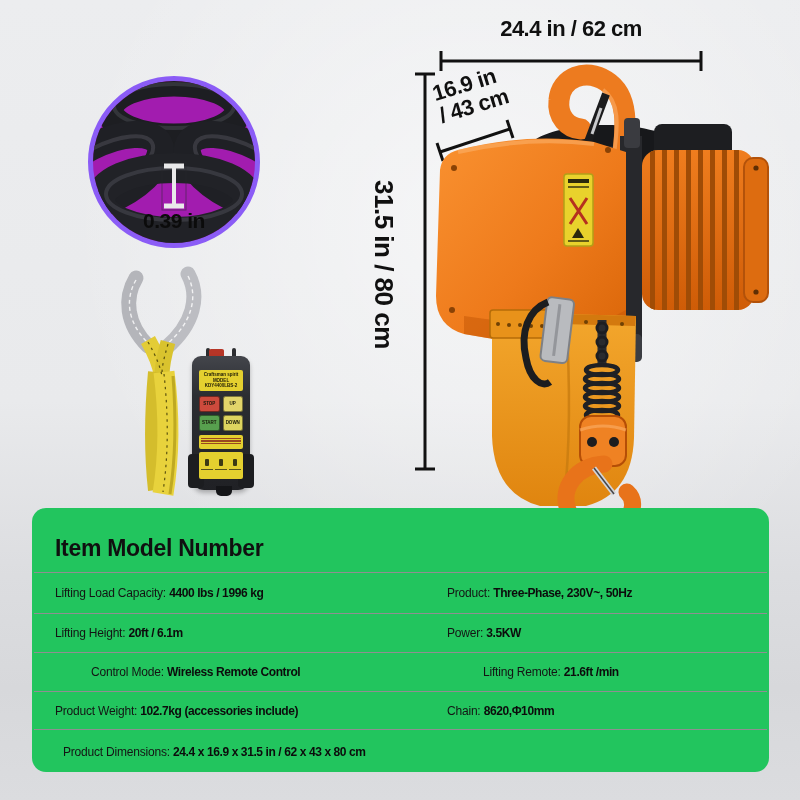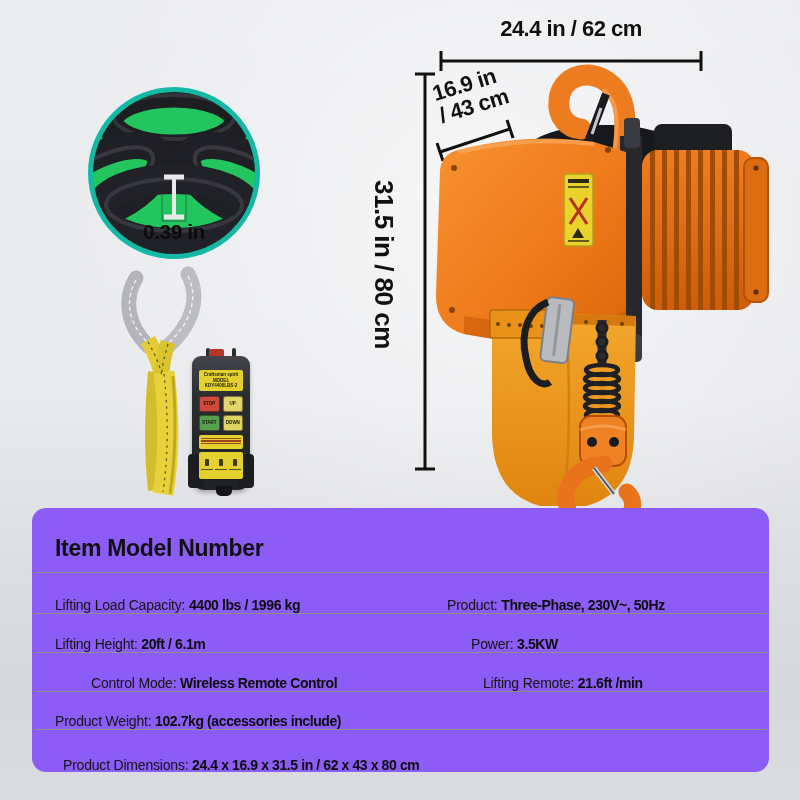--- a/index.html
+++ b/index.html
@@ -16,22 +16,22 @@
   }
   
   .dim-overlay{position:absolute;left:0;top:0;pointer-events:none;}
   .dim-label{position:absolute;color:#101010;font-weight:bold;letter-spacing:-0.5px;}
   .dim-width{left:432px;top:16px;width:278px;text-align:center;font-size:22px;}
   .dim-height{left:368px;top:180px;height:210px;display:flex;align-items:center;
     writing-mode:vertical-rl;font-size:26px;}
   .dim-depth{left:430px;top:84px;width:96px;font-size:22px;line-height:1.04;
     transform:rotate(-17deg);transform-origin:left top;text-align:left;}
   
-  .chain-inset{position:absolute;left:88px;top:87px;width:172px;height:172px;border-radius:50%;
-    background:#22c55e;border:5px solid #14b8a6;box-sizing:border-box;overflow:hidden;}
+  .chain-inset{position:absolute;left:88px;top:76px;width:172px;height:172px;border-radius:50%;
+    background:#a21caf;border:5px solid #8b5cf6;box-sizing:border-box;overflow:hidden;}
   .chain-inset svg{position:absolute;left:-5px;top:-5px;}
   .chain-dim{position:absolute;left:0;right:0;top:128px;text-align:center;
     font-size:21px;font-weight:bold;color:#0b0b0b;letter-spacing:-0.5px;}
   
   .sling{position:absolute;left:104px;top:266px;width:114px;height:236px;}
   
   .remote{position:absolute;left:190px;top:348px;width:64px;height:152px;}
   .remote .antenna{position:absolute;top:0;width:4px;height:10px;background:#2c2d30;border-radius:2px;}
   .remote .estop{position:absolute;left:19px;top:1px;width:15px;height:9px;background:#b63527;border-radius:2px;box-shadow:0 1px 0 #7e2014;}
   .remote .body{position:absolute;left:2px;top:8px;width:58px;height:134px;
@@ -51,29 +51,29 @@
   .btn-down{background:#ddd45f;}
   .remote .warn{margin-top:4px;height:14px;background:#e4d02f;border-radius:2px;
     padding:2px 2px;box-sizing:border-box;}
   .remote .warn i{display:block;height:1.5px;margin:1px 0;background:#8d2f1d;opacity:.85;}
   .remote .foot{margin-top:3px;height:27px;background:#e4d02f;border-radius:2px;position:relative;}
   .remote .foot .ic{position:absolute;top:7px;width:4px;height:7px;background:#3c3a14;border-radius:1px;}
   .remote .foot .tx{position:absolute;top:17px;width:12px;height:1.5px;background:#55511c;}
   
   .hoist{position:absolute;left:428px;top:58px;width:344px;height:482px;}
   
-  .spec-card{position:absolute;left:32px;top:508px;width:737px;height:264px;background:#8b5cf6;
+  .spec-card{position:absolute;left:32px;top:508px;width:737px;height:264px;background:#22c55e;
     border-radius:14px;color:#101010;}
   .spec-header{height:64px;display:flex;align-items:flex-end;padding:0 0 10px 0;box-sizing:border-box;}
   .spec-header .h-label{margin-left:23px;width:392px;font-size:23px;font-weight:bold;letter-spacing:-0.3px;}
   .spec-header .h-value{font-size:23px;font-weight:bold;letter-spacing:-0.3px;}
   .divider{height:1px;background:#8f8f91;margin:0 2px;}
-  .spec-row{display:flex;align-items:flex-end;font-size:14px;letter-spacing:-0.2px;}
+  .spec-row{display:flex;align-items:center;font-size:12px;letter-spacing:-0.2px;}
   .spec-row .cell-l{margin-left:23px;width:392px;}
-  .r1{height:40px;} .r2{height:38px;gap:24px;} .r3{height:38px;margin-left:36px;} .r4{height:37px;} .r5{height:43px;margin-left:8px;}
+  .r1{height:40px;} .r2{height:38px;} .r3{height:38px;margin-left:36px;} .r4{height:37px;} .r5{height:43px;margin-left:8px;}
   .lbl{font-weight:400;color:#141414;}
   .val{font-weight:bold;color:#0c0c0c;letter-spacing:-0.4px;}
 </style>
 </head>
 <body>
 
 <div class="stage">
 
   <svg class="dim-overlay" width="800" height="520" viewBox="0 0 800 520">
 
@@ -320,20 +320,21 @@
     <div class="divider"></div>
 
     <div class="spec-row r3">
       <div class="cell-l"><span class="lbl">Control Mode: </span><span class="val">Wireless Remote Control</span></div>
       <div class="cell-r"><span class="lbl">Lifting Remote: </span><span class="val">21.6ft /min</span></div>
     </div>
     <div class="divider"></div>
 
     <div class="spec-row r4">
       <div class="cell-l"><span class="lbl">Product Weight: </span><span class="val">102.7kg (accessories include)</span></div>
+      <div class="cell-r"><span class="lbl">Chain: </span><span class="val">8620,Φ10mm</span></div>
     </div>
     <div class="divider"></div>
 
     <div class="spec-row r5">
       <div class="cell-l" style="width:auto"><span class="lbl">Product Dimensions: </span><span class="val">24.4 x 16.9 x 31.5 in / 62 x 43 x 80 cm</span></div>
     </div>
   </div>
 
 </div>
 

